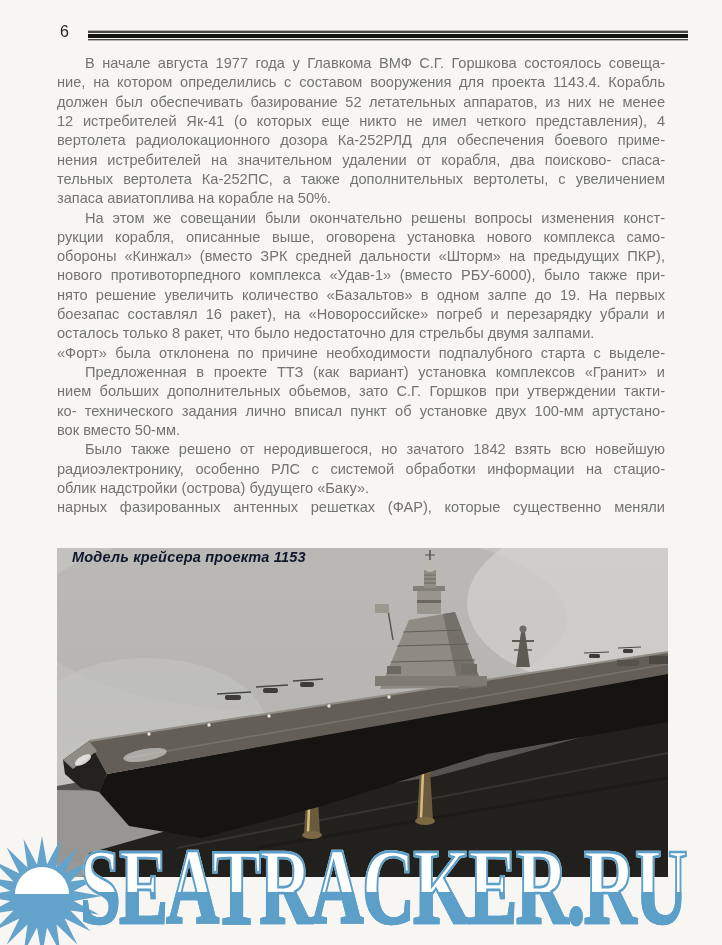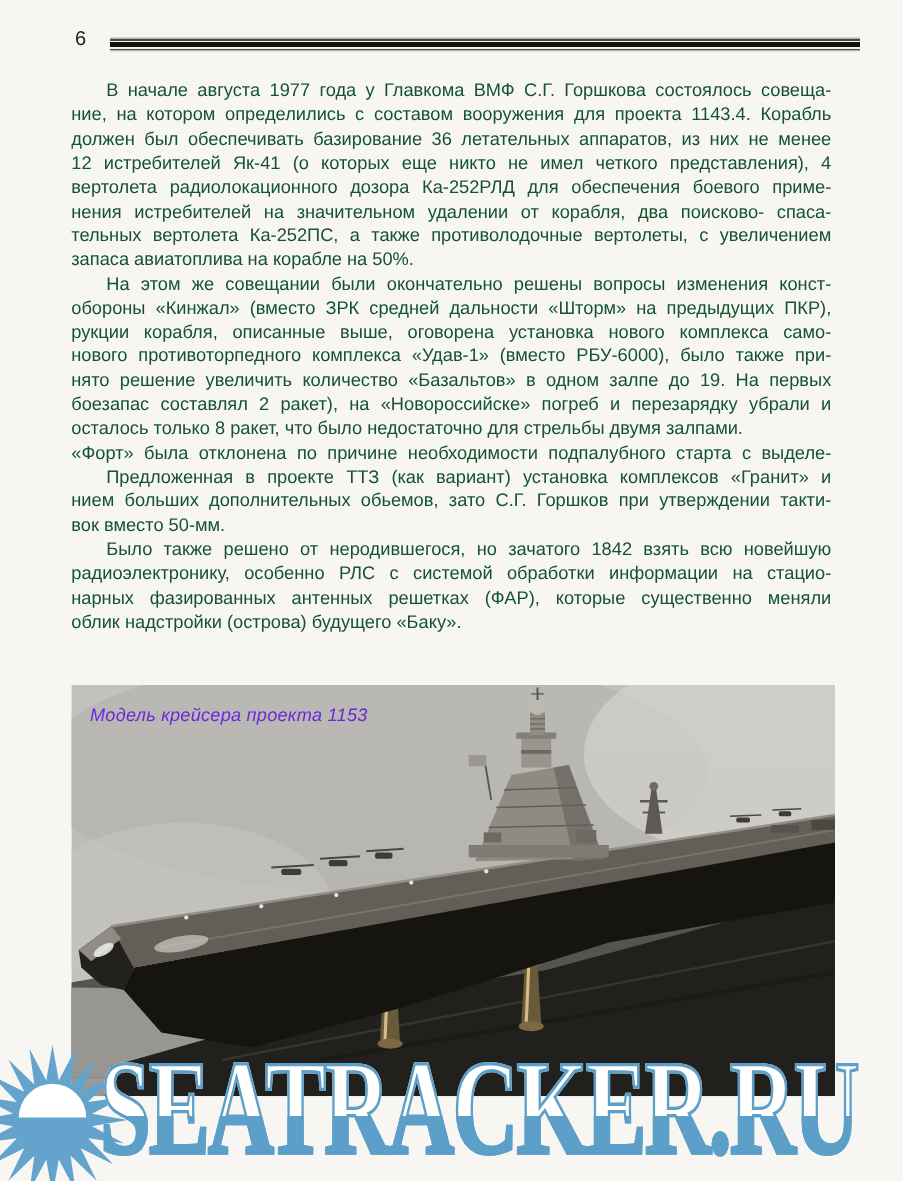--- a/index.html
+++ b/index.html
@@ -20,39 +20,39 @@
       #b5b4b0 0 1px,
       #474641 1px 3px,
       #f3f2ee 3px 4px,
       #121210 4px 8px,
       #f3f2ee 8px 9px,
       #4a4944 9px 10px,
       #b5b4b0 10px 11px);
   }
   
   .bodytext{
-    position:absolute;left:57px;top:64px;width:608px;
-    font-size:14.6px;line-height:19.32px;color:#14532d;
+    position:absolute;left:57px;top:54px;width:608px;
+    font-size:14.6px;line-height:19.32px;color:#737373;
   }
   .para{margin:0;}
   .line{
     text-align:justify;text-align-last:justify;
     height:19.32px;overflow:hidden;white-space:normal;
   }
   .line.first{text-indent:28px;}
   .line.last{text-align:center;text-align-last:left;}
   
   .figure{
     position:absolute;left:57px;top:548px;width:611px;height:329px;
     margin:0;overflow:hidden;
   }
   .figure svg.photo{display:block;width:100%;height:100%;}
   .figcaption{
-    position:absolute;left:15px;top:17px;
-    font-style:italic;font-weight:400;font-size:14.5px;color:#6d28d9;
+    position:absolute;left:15px;top:1px;
+    font-style:italic;font-weight:700;font-size:14.5px;color:#0f172a;
     letter-spacing:.2px;
   }
   
   .watermark{position:absolute;left:0;top:0;width:722px;height:945px;pointer-events:none;}
   .wm-sun{position:absolute;left:-20px;top:834px;width:124px;height:124px;}
   .wm-text{
     position:absolute;left:80px;top:833px;
     font-family:"Liberation Serif",serif;font-weight:700;font-size:100px;line-height:100px;
     letter-spacing:-2px;white-space:nowrap;
     transform:scale(0.73,1.08);transform-origin:0 0;
@@ -64,47 +64,48 @@
 </head>
 <body>
 
 <div class="pagenum">6</div>
 <div class="hrule"></div>
 
 <div class="bodytext">
     <div class="para">
       <div class="line first">В начале августа 1977 года у Главкома ВМФ С.Г. Горшкова состоялось совеща-</div>
       <div class="line">ние, на котором определились с составом вооружения для проекта 1143.4. Корабль</div>
-      <div class="line">должен был обеспечивать базирование 36 летательных аппаратов, из них не менее</div>
+      <div class="line">должен был обеспечивать базирование 52 летательных аппаратов, из них не менее</div>
       <div class="line">12 истребителей Як-41 (о которых еще никто не имел четкого представления), 4</div>
       <div class="line">вертолета радиолокационного дозора Ка-252РЛД для обеспечения боевого приме-</div>
       <div class="line">нения истребителей на значительном удалении от корабля, два поисково- спаса-</div>
-      <div class="line">тельных вертолета Ка-252ПС, а также противолодочные вертолеты, с увеличением</div>
+      <div class="line">тельных вертолета Ка-252ПС, а также дополнительных вертолеты, с увеличением</div>
       <div class="line last">запаса авиатоплива на корабле на 50%.</div>
     </div>
     <div class="para">
       <div class="line first">На этом же совещании были окончательно решены вопросы изменения конст-</div>
+      <div class="line">рукции корабля, описанные выше, оговорена установка нового комплекса само-</div>
       <div class="line">обороны «Кинжал» (вместо ЗРК средней дальности «Шторм» на предыдущих ПКР),</div>
-      <div class="line">рукции корабля, описанные выше, оговорена установка нового комплекса само-</div>
       <div class="line">нового противоторпедного комплекса «Удав-1» (вместо РБУ-6000), было также при-</div>
       <div class="line">нято решение увеличить количество «Базальтов» в одном залпе до 19. На первых</div>
-      <div class="line">боезапас составлял 2 ракет), на «Новороссийске» погреб и перезарядку убрали и</div>
+      <div class="line">боезапас составлял 16 ракет), на «Новороссийске» погреб и перезарядку убрали и</div>
       <div class="line last">осталось только 8 ракет, что было недостаточно для стрельбы двумя залпами.</div>
     </div>
     <div class="para">
       <div class="line">«Форт» была отклонена по причине необходимости подпалубного старта с выделе-</div>
       <div class="line first">Предложенная в проекте ТТЗ (как вариант) установка комплексов «Гранит» и</div>
       <div class="line">нием больших дополнительных обьемов, зато С.Г. Горшков при утверждении такти-</div>
+      <div class="line">ко- технического задания лично вписал пункт об установке двух 100-мм артустано-</div>
       <div class="line last">вок вместо 50-мм.</div>
     </div>
     <div class="para">
       <div class="line first">Было также решено от неродившегося, но зачатого 1842 взять всю новейшую</div>
       <div class="line">радиоэлектронику, особенно РЛС с системой обработки информации на стацио-</div>
+      <div class="line last">облик надстройки (острова) будущего «Баку».</div>
       <div class="line">нарных фазированных антенных решетках (ФАР), которые существенно меняли</div>
-      <div class="line last">облик надстройки (острова) будущего «Баку».</div>
     </div>
   </div>
 
 <figure class="figure">
   <svg class="photo" viewBox="0 0 611 329" preserveAspectRatio="none" xmlns="http://www.w3.org/2000/svg">
     <defs>
       <linearGradient id="sky" x1="0" y1="0" x2="0" y2="1">
         <stop offset="0" stop-color="#c3c2be"></stop>
         <stop offset="0.5" stop-color="#bcbbb7"></stop>
         <stop offset="1" stop-color="#cbcac6"></stop>

